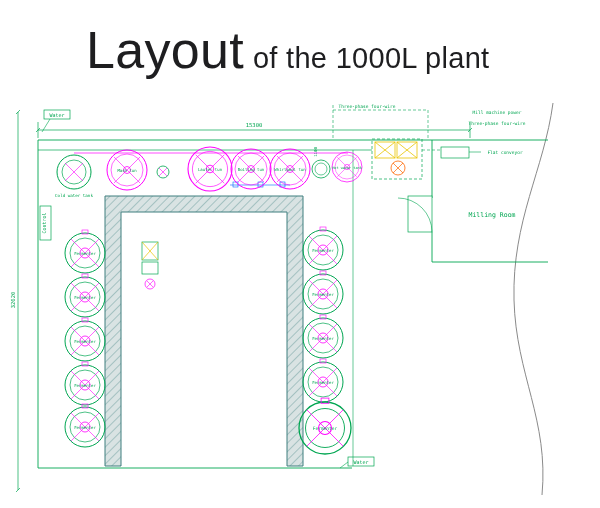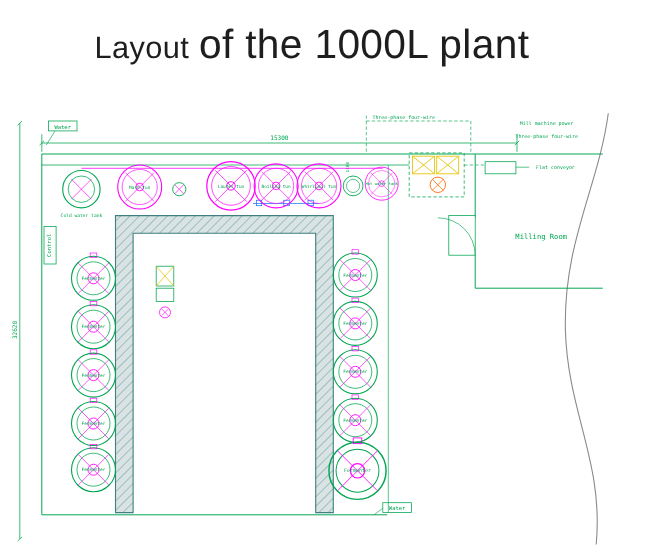--- a/index.html
+++ b/index.html
@@ -1,21 +1,21 @@
 <!DOCTYPE html>
 <html><head>
 <meta charset="utf-8">
 <style>
   *{margin:0;padding:0;box-sizing:border-box}
   html,body{width:600px;height:508px;background:#fff;overflow:hidden}
   body{font-family:"Liberation Sans",sans-serif}
   .page{position:relative;width:600px;height:508px;background:#fff}
   .title{position:absolute;left:86px;top:20px;white-space:nowrap;color:#1e1e20;font-weight:normal;letter-spacing:.3px}
-  .t-big{font-size:28px}
-  .t-small{font-size:37px;margin-left:9px}
+  .t-big{font-size:52px}
+  .t-small{font-size:29px;margin-left:9px}
   .drawing{position:absolute;left:0;top:0}
   svg text{font-family:"DejaVu Sans Mono",monospace;fill:#00a651}
 </style>
 </head>
 <body>
 
 <div class="page">
 
   <h1 class="title"><span class="t-big">Layout</span><span class="t-small">of the 1000L plant</span></h1>
 

